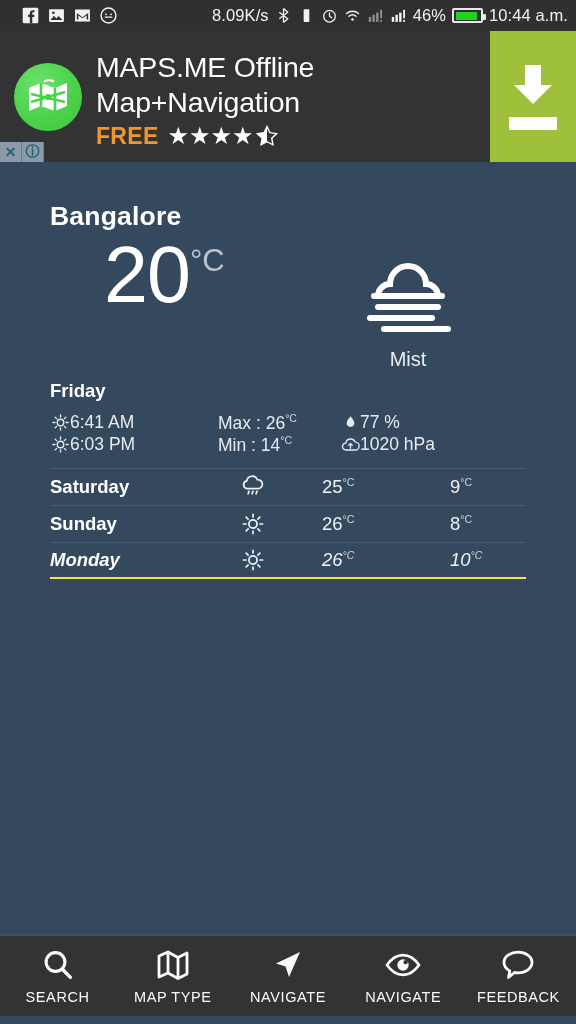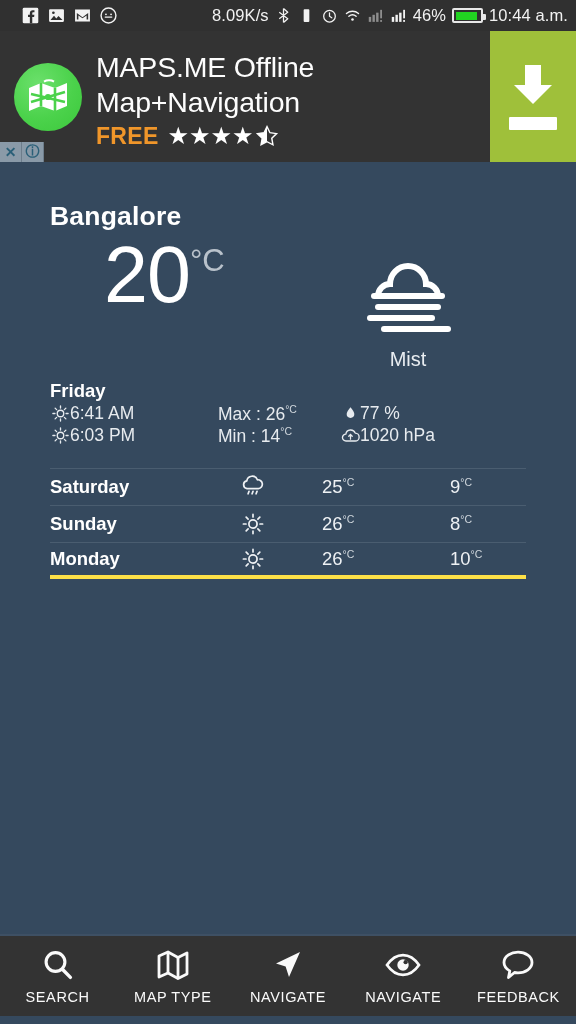--- a/index.html
+++ b/index.html
@@ -64,38 +64,38 @@
   }
   .temp-block{ position:absolute; left:104px; top:238px; display:flex; align-items:flex-start; }
   .temp-val{ color:#ffffff; font-size:79px; line-height:74px; font-weight:300; letter-spacing:-1px; }
   .temp-unit{ color:#b9c2cb; font-size:31px; line-height:34px; font-weight:400; margin-top:6px; }
 
   .cond{ position:absolute; left:358px; top:262px; width:100px; text-align:center; }
   .cond-label{ color:#e9edf1; font-size:20px; margin-top:10px; }
 
   
   .today{ position:absolute; left:50px; top:380px; width:476px; }
-  .today-name{ color:#ffffff; font-size:18.5px; font-weight:700; margin-bottom:0; }
+  .today-name{ color:#ffffff; font-size:18.5px; font-weight:700; margin-bottom:9px; }
   .today-grid{ display:flex; align-items:flex-start; }
   .col-sun{ width:168px; }
   .col-mm{ width:112px; padding-top:1px; }
   .col-env{ flex:1; padding-left:10px;}
   .line{ display:flex; align-items:center; height:22px; }
   .line .ic{ width:20px; height:20px; display:flex; align-items:center; justify-content:center; }
   .line .tx{ color:#e7ebef; font-size:17.5px; white-space:nowrap; }
   .mm{ color:#e7ebef; font-size:17.5px; height:22px; white-space:nowrap;}
   .sup{ font-size:10.5px; vertical-align:super; color:#cfd6dc; }
 
   
   .forecast{ position:absolute; left:50px; top:468px; width:476px; }
   .frow{
     display:flex; align-items:center; height:37px;
     border-top:1px solid #4a5d70;
   }
-  .frow:last-child{ border-bottom:4px solid #fde047; }
+  .frow:last-child{ border-bottom:2px solid #fde047;font-style:italic; }
   .f-day{ width:165px; color:#ffffff; font-size:18.5px; font-weight:700; }
   .f-ic{ width:75px; display:flex; justify-content:center; }
   .f-hi{ width:130px; color:#eef1f4; font-size:18.5px; text-align:left; padding-left:32px;}
   .f-lo{ flex:1; color:#eef1f4; font-size:18.5px; text-align:left; padding-left:30px;}
 
   
   .navbar{
     position:absolute; left:0; bottom:8px; width:576px; height:82px;
     background:#333333; display:flex; align-items:center;
     border-top:2px solid #3e5064;

